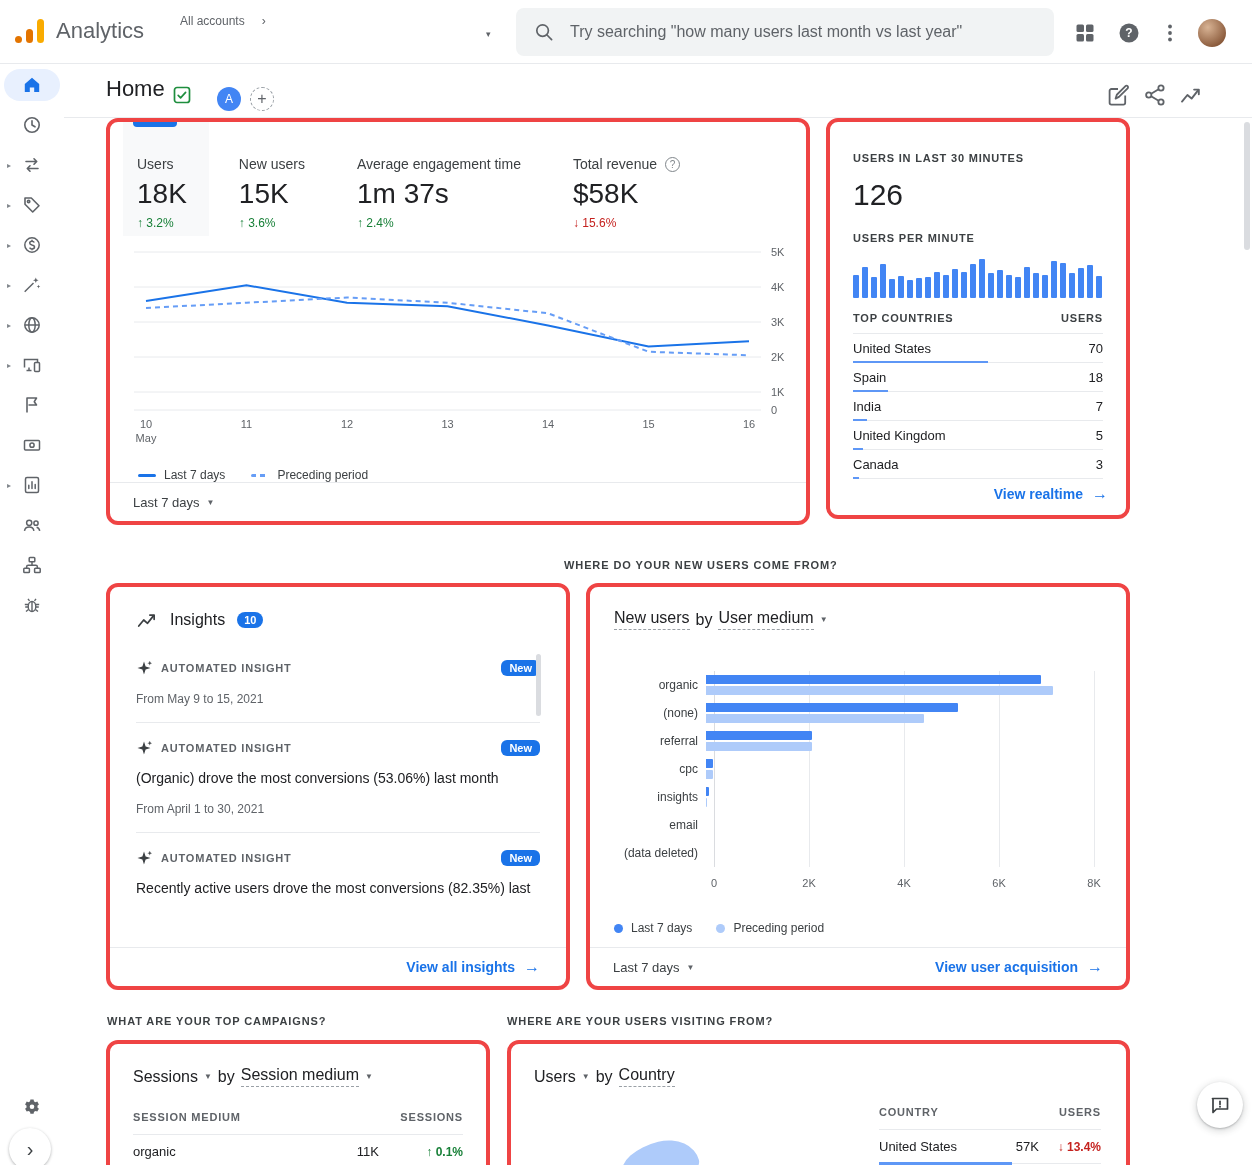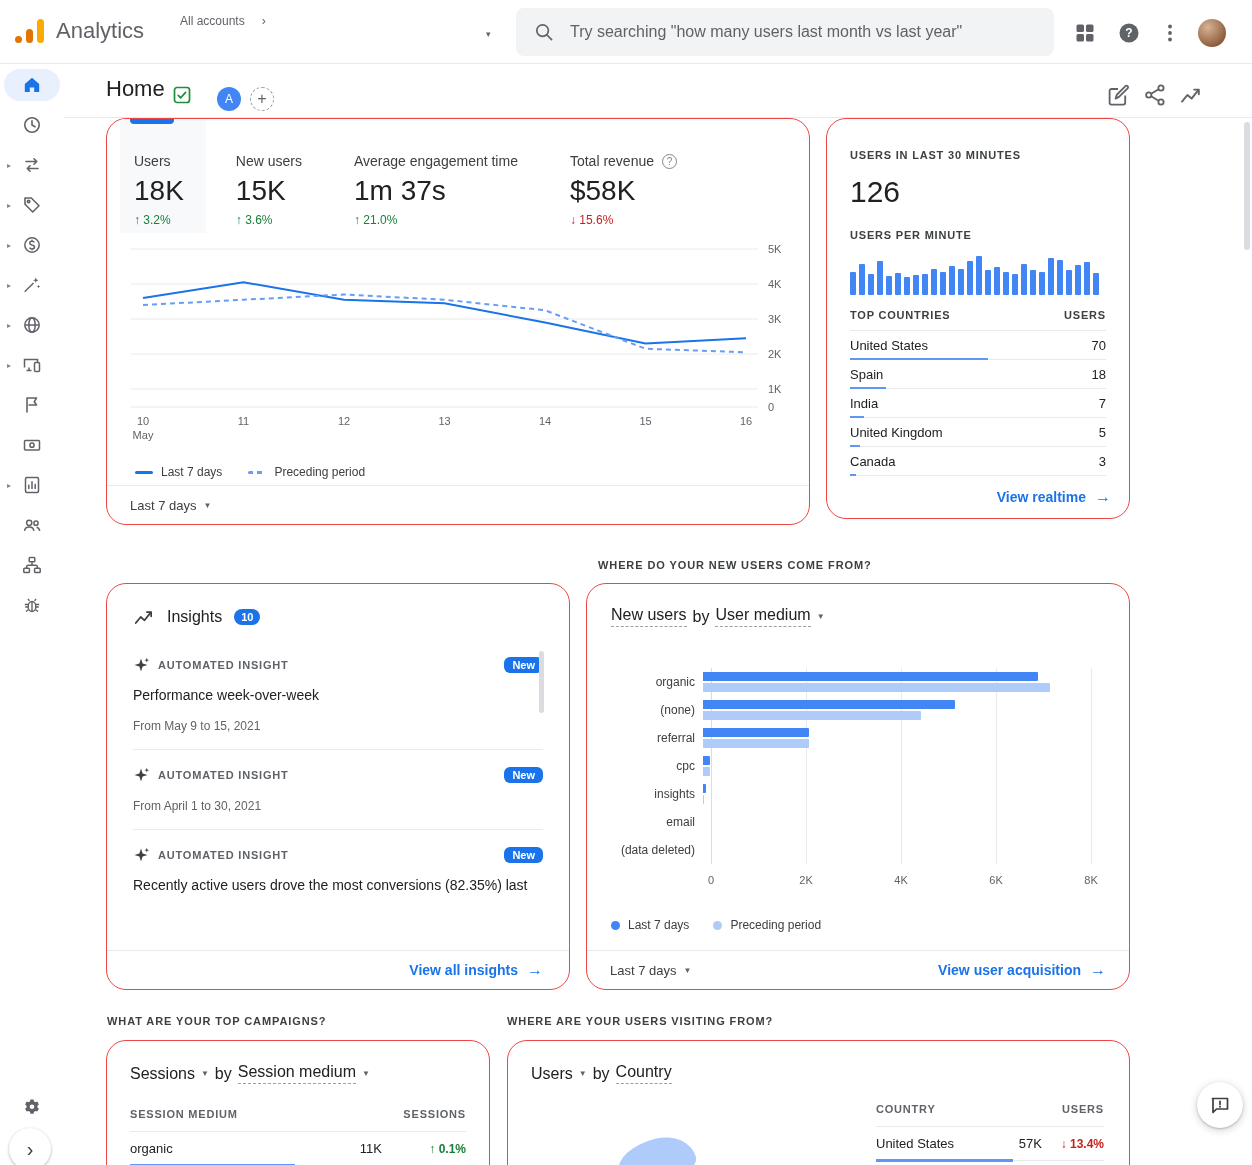--- a/index.html
+++ b/index.html
@@ -37,21 +37,21 @@
 
 
 .subheader{position:absolute;left:64px;top:65px;right:0;height:53px;background:#fff;z-index:10;border-bottom:1px solid #e8eaed}
 .page-title{position:absolute;left:42px;top:11px;font-size:22px;font-weight:400;color:#202124}
 .title-check{position:absolute;left:109px;top:21px;cursor:pointer}
 .acct-chip{position:absolute;left:153px;top:22px;width:24px;height:24px;border-radius:50%;background:#4285f4;color:#fff;font-size:12px;display:flex;align-items:center;justify-content:center;cursor:pointer}
 .add-chip{position:absolute;left:186px;top:22px;width:24px;height:24px;border-radius:50%;border:1px dashed #9aa0a6;color:#5f6368;font-size:16px;display:flex;align-items:center;justify-content:center;cursor:pointer}
 .sub-icon{position:absolute;top:18px;width:24px;height:24px;color:#5f6368;cursor:pointer}
 
 
-.card{position:absolute;background:#fff;border:1px solid #ef4444;border-radius:20px;overflow:hidden}
+.card{position:absolute;background:#fff;border:4px solid #ef4444;border-radius:12px;overflow:hidden}
 .card-overview{left:106px;top:118px;width:704px;height:407px}
 .card-realtime{left:826px;top:118px;width:304px;height:401px}
 .card-insights{left:106px;top:583px;width:464px;height:407px}
 .card-medium{left:586px;top:583px;width:544px;height:407px}
 .card-campaigns{left:106px;top:1040px;width:384px;height:170px}
 .card-geo{left:507px;top:1040px;width:623px;height:170px}
 .section-label{position:absolute;font-size:11px;font-weight:700;letter-spacing:.9px;color:#3c4043}
 .card-footer{position:absolute;left:0;right:0;bottom:0;height:39px;border-top:1px solid #e8eaed;display:flex;align-items:center;justify-content:space-between;padding:0 23px;font-size:13px;color:#3c4043}
 .range-drop{display:flex;align-items:center;gap:7px;cursor:pointer}
 .drop-caret{font-size:8px;color:#5f6368}
@@ -360,21 +360,21 @@
       <div class="metric-delta pos">↑ 3.2%</div>
     </div>
     <div class="metric-tab">
       <div class="metric-label">New users</div>
       <div class="metric-value">15K</div>
       <div class="metric-delta pos">↑ 3.6%</div>
     </div>
     <div class="metric-tab">
       <div class="metric-label">Average engagement time</div>
       <div class="metric-value">1m 37s</div>
-      <div class="metric-delta pos">↑ 21.0%</div>
+      <div class="metric-delta pos">↑ 2.4%</div>
     </div>
     <div class="metric-tab">
       <div class="metric-label">
         <span>Total revenue</span>
         <span class="help-circle">?</span>
       </div>
       <div class="metric-value">$58K</div>
       <div class="metric-delta neg">↓ 15.6%</div>
     </div>
   </div>
@@ -489,21 +489,21 @@
         <span class="rt-bar" style="width: 2.5%;"></span>
       </div>
     </div>
   </div>
   <div class="blue-link rt-link">
     <span>View realtime</span>
     <span class="arrow">→</span>
   </div>
 </section>
 
-<div class="section-label" style="left:598px;top:559px">WHERE DO YOUR NEW USERS COME FROM?</div>
+<div class="section-label" style="left:564px;top:559px">WHERE DO YOUR NEW USERS COME FROM?</div>
 
 <section class="card card-insights">
   <div class="insights-header">
     <svg width="22" height="22" viewBox="0 0 20 20">
       <g fill="none" stroke="#3c4043" stroke-width="1.6" stroke-linecap="round" stroke-linejoin="round">
         <path d="M2.5 15.5L7 10l3.5 3 5.5-7"></path>
           <path d="M12.6 5.5h3.9v3.9"></path>
       </g>
     </svg>
     <span class="insights-title">Insights</span>
@@ -514,35 +514,35 @@
     <div class="ii-head">
       <svg width="16" height="16" viewBox="0 0 16 16">
         <g fill="#3c4043">
           <path d="M8 1.5l1.6 4.9 4.9 1.6-4.9 1.6L8 14.5 6.4 9.6 1.5 8l4.9-1.6z"></path>
           <path d="M13.8.8l.6 1.8 1.8.6-1.8.6-.6 1.8-.6-1.8-1.8-.6 1.8-.6z"></path>
         </g>
       </svg>
       <span class="ii-kind">AUTOMATED INSIGHT</span>
       <span class="new-badge">New</span>
     </div>
-    <div class="ii-title">Performance week-over-week</div>
     <div class="ii-sub">From May 9 to 15, 2021</div>
   </div>
 
   <div class="insight-item divided">
     <div class="ii-head">
       <svg width="16" height="16" viewBox="0 0 16 16">
         <g fill="#3c4043">
           <path d="M8 1.5l1.6 4.9 4.9 1.6-4.9 1.6L8 14.5 6.4 9.6 1.5 8l4.9-1.6z"></path>
           <path d="M13.8.8l.6 1.8 1.8.6-1.8.6-.6 1.8-.6-1.8-1.8-.6 1.8-.6z"></path>
         </g>
       </svg>
       <span class="ii-kind">AUTOMATED INSIGHT</span>
       <span class="new-badge">New</span>
     </div>
+    <div class="ii-title">(Organic) drove the most conversions (53.06%) last month</div>
     <div class="ii-sub">From April 1 to 30, 2021</div>
   </div>
 
   <div class="insight-item">
     <div class="ii-head">
       <svg width="16" height="16" viewBox="0 0 16 16">
         <g fill="#3c4043">
           <path d="M8 1.5l1.6 4.9 4.9 1.6-4.9 1.6L8 14.5 6.4 9.6 1.5 8l4.9-1.6z"></path>
           <path d="M13.8.8l.6 1.8 1.8.6-1.8.6-.6 1.8-.6-1.8-1.8-.6 1.8-.6z"></path>
         </g>

